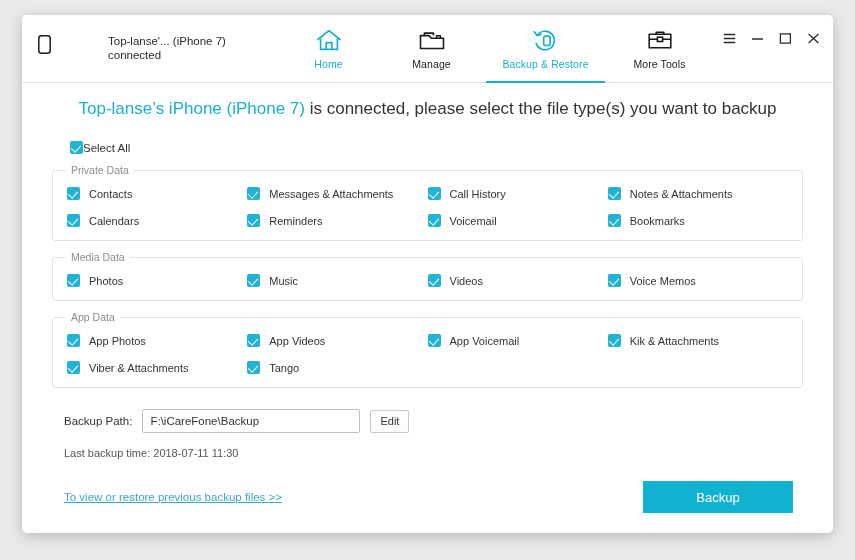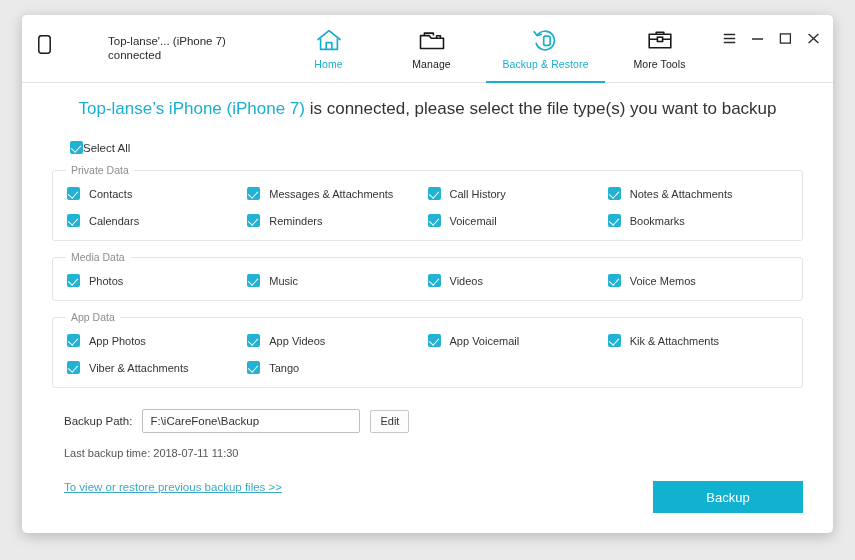--- a/index.html
+++ b/index.html
@@ -237,24 +237,24 @@
     margin-top: 14px;
     padding-left: 12px;
     font-size: 11px;
     color: #555;
   }
 
   
   .footer {
     position: absolute;
     left: 30px;
-    right: 30px;
+    right: 40px;
     bottom: 20px;
     display: flex;
-    align-items: flex-start;
+    align-items: center;
     justify-content: space-between;
   }
   .restore-link {
     font-size: 11.5px;
     color: #3aa9c6;
     text-decoration: underline;
     padding-left: 12px;
     cursor: pointer;
   }
   .backup-btn {

